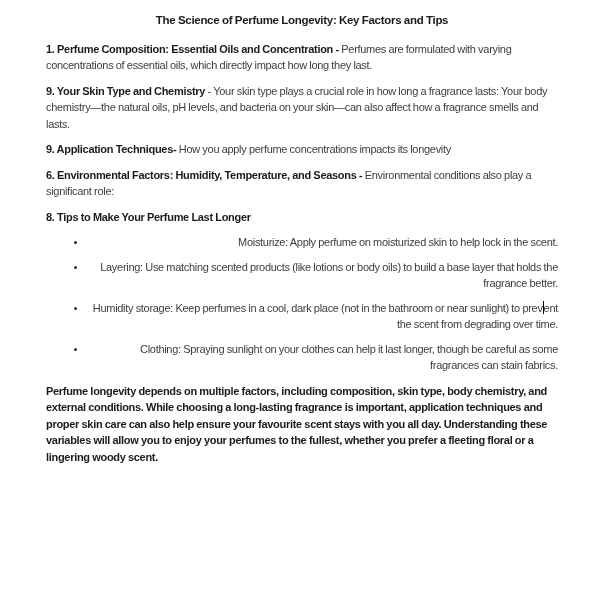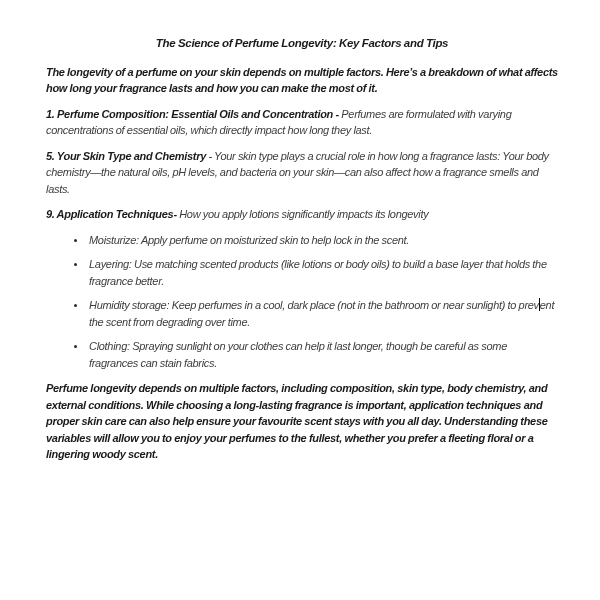--- a/index.html
+++ b/index.html
@@ -10,48 +10,48 @@
     height: 600px;
     overflow: hidden;
   }
   body {
     font-family: "Liberation Sans", "DejaVu Sans", sans-serif;
   }
   .doc {
     box-sizing: border-box;
     width: 600px;
     height: 583px;
-    padding: 35px 42px 0 46px;
+    padding: 12px 42px 0 46px;
     font-size: 11px;
     line-height: 16.5px;
     letter-spacing: -0.3px;
     word-spacing: -0.3px;
     color: #3d3d3d;
     cursor: text;
-    font-style: italic;
   }
   .title {
     font-size: 11.5px;
     font-weight: 700;
     color: #1b1b1b;
     text-align: center;
     margin: 0 0 12px 0;
     line-height: 16.5px;
   }
   .doc p {
     margin: 0 0 9px 0;
   }
   .b, .doc strong {
     font-weight: 700;
     color: #1b1b1b;
   }
   ul.tips {
     margin: 0 0 9px 0;
     padding: 0 0 0 41px;
     list-style: disc outside;
+    text-align: right;
   }
   ul.tips li {
     margin: 0 0 8px 0;
     padding-left: 2px;
     color: #3d3d3d;
   }
   ul.tips li::marker {
     color: #2b2b2b;
     font-size: 10px;
   }
@@ -63,31 +63,32 @@
     vertical-align: -2px;
   }
 </style>
 </head>
 <body>
 
 <main class="doc">
 
   <h1 class="title">The Science of Perfume Longevity: Key Factors and Tips</h1>
 
-  <p class="b">The longevity of a perfume on your skin depends on multiple factors. Here’s a breakdown of what affects how long your fragrance lasts and how you can make the most of it.</p>
 
   <p><strong>1. Perfume Composition: Essential Oils and Concentration -</strong><span> Perfumes are formulated with varying concentrations of essential oils, which directly impact how long they last.</span></p>
 
 
-  <p><strong>5. Your Skin Type and Chemistry</strong><span> - Your skin type plays a crucial role in how long a fragrance lasts: Your body chemistry—the natural oils, pH levels, and bacteria on your skin—can also affect how a fragrance smells and lasts.</span></p>
+  <p><strong>9. Your Skin Type and Chemistry</strong><span> - Your skin type plays a crucial role in how long a fragrance lasts: Your body chemistry—the natural oils, pH levels, and bacteria on your skin—can also affect how a fragrance smells and lasts.</span></p>
 
 
-  <p><strong>9. Application Techniques-</strong><span> How you apply lotions significantly impacts its longevity</span></p>
+  <p><strong>9. Application Techniques-</strong><span> How you apply perfume concentrations impacts its longevity</span></p>
 
+  <p><strong>6. Environmental Factors: Humidity, Temperature, and Seasons -</strong><span> Environmental conditions also play a significant role:</span></p>
 
+  <p class="b">8. Tips to Make Your Perfume Last Longer</p>
 
   <ul class="tips">
     <li><span>Moisturize: Apply perfume on moisturized skin to help lock in the scent.</span></li>
     <li><span>Layering: Use matching scented products (like lotions or body oils) to build a base layer that holds the fragrance better.</span></li>
     <li><span>Humidity storage: Keep perfumes in a cool, dark place (not in the bathroom or near sunlight) to prev</span><span class="caret"></span><span>ent the scent from degrading over time.</span></li>
     <li><span>Clothing: Spraying sunlight on your clothes can help it last longer, though be careful as some fragrances can stain fabrics.</span></li>
   </ul>
 
   <p class="b">Perfume longevity depends on multiple factors, including composition, skin type, body chemistry, and external conditions. While choosing a long-lasting fragrance is important, application techniques and proper skin care can also help ensure your favourite scent stays with you all day. Understanding these variables will allow you to enjoy your perfumes to the fullest, whether you prefer a fleeting floral or a lingering woody scent.</p>
 

